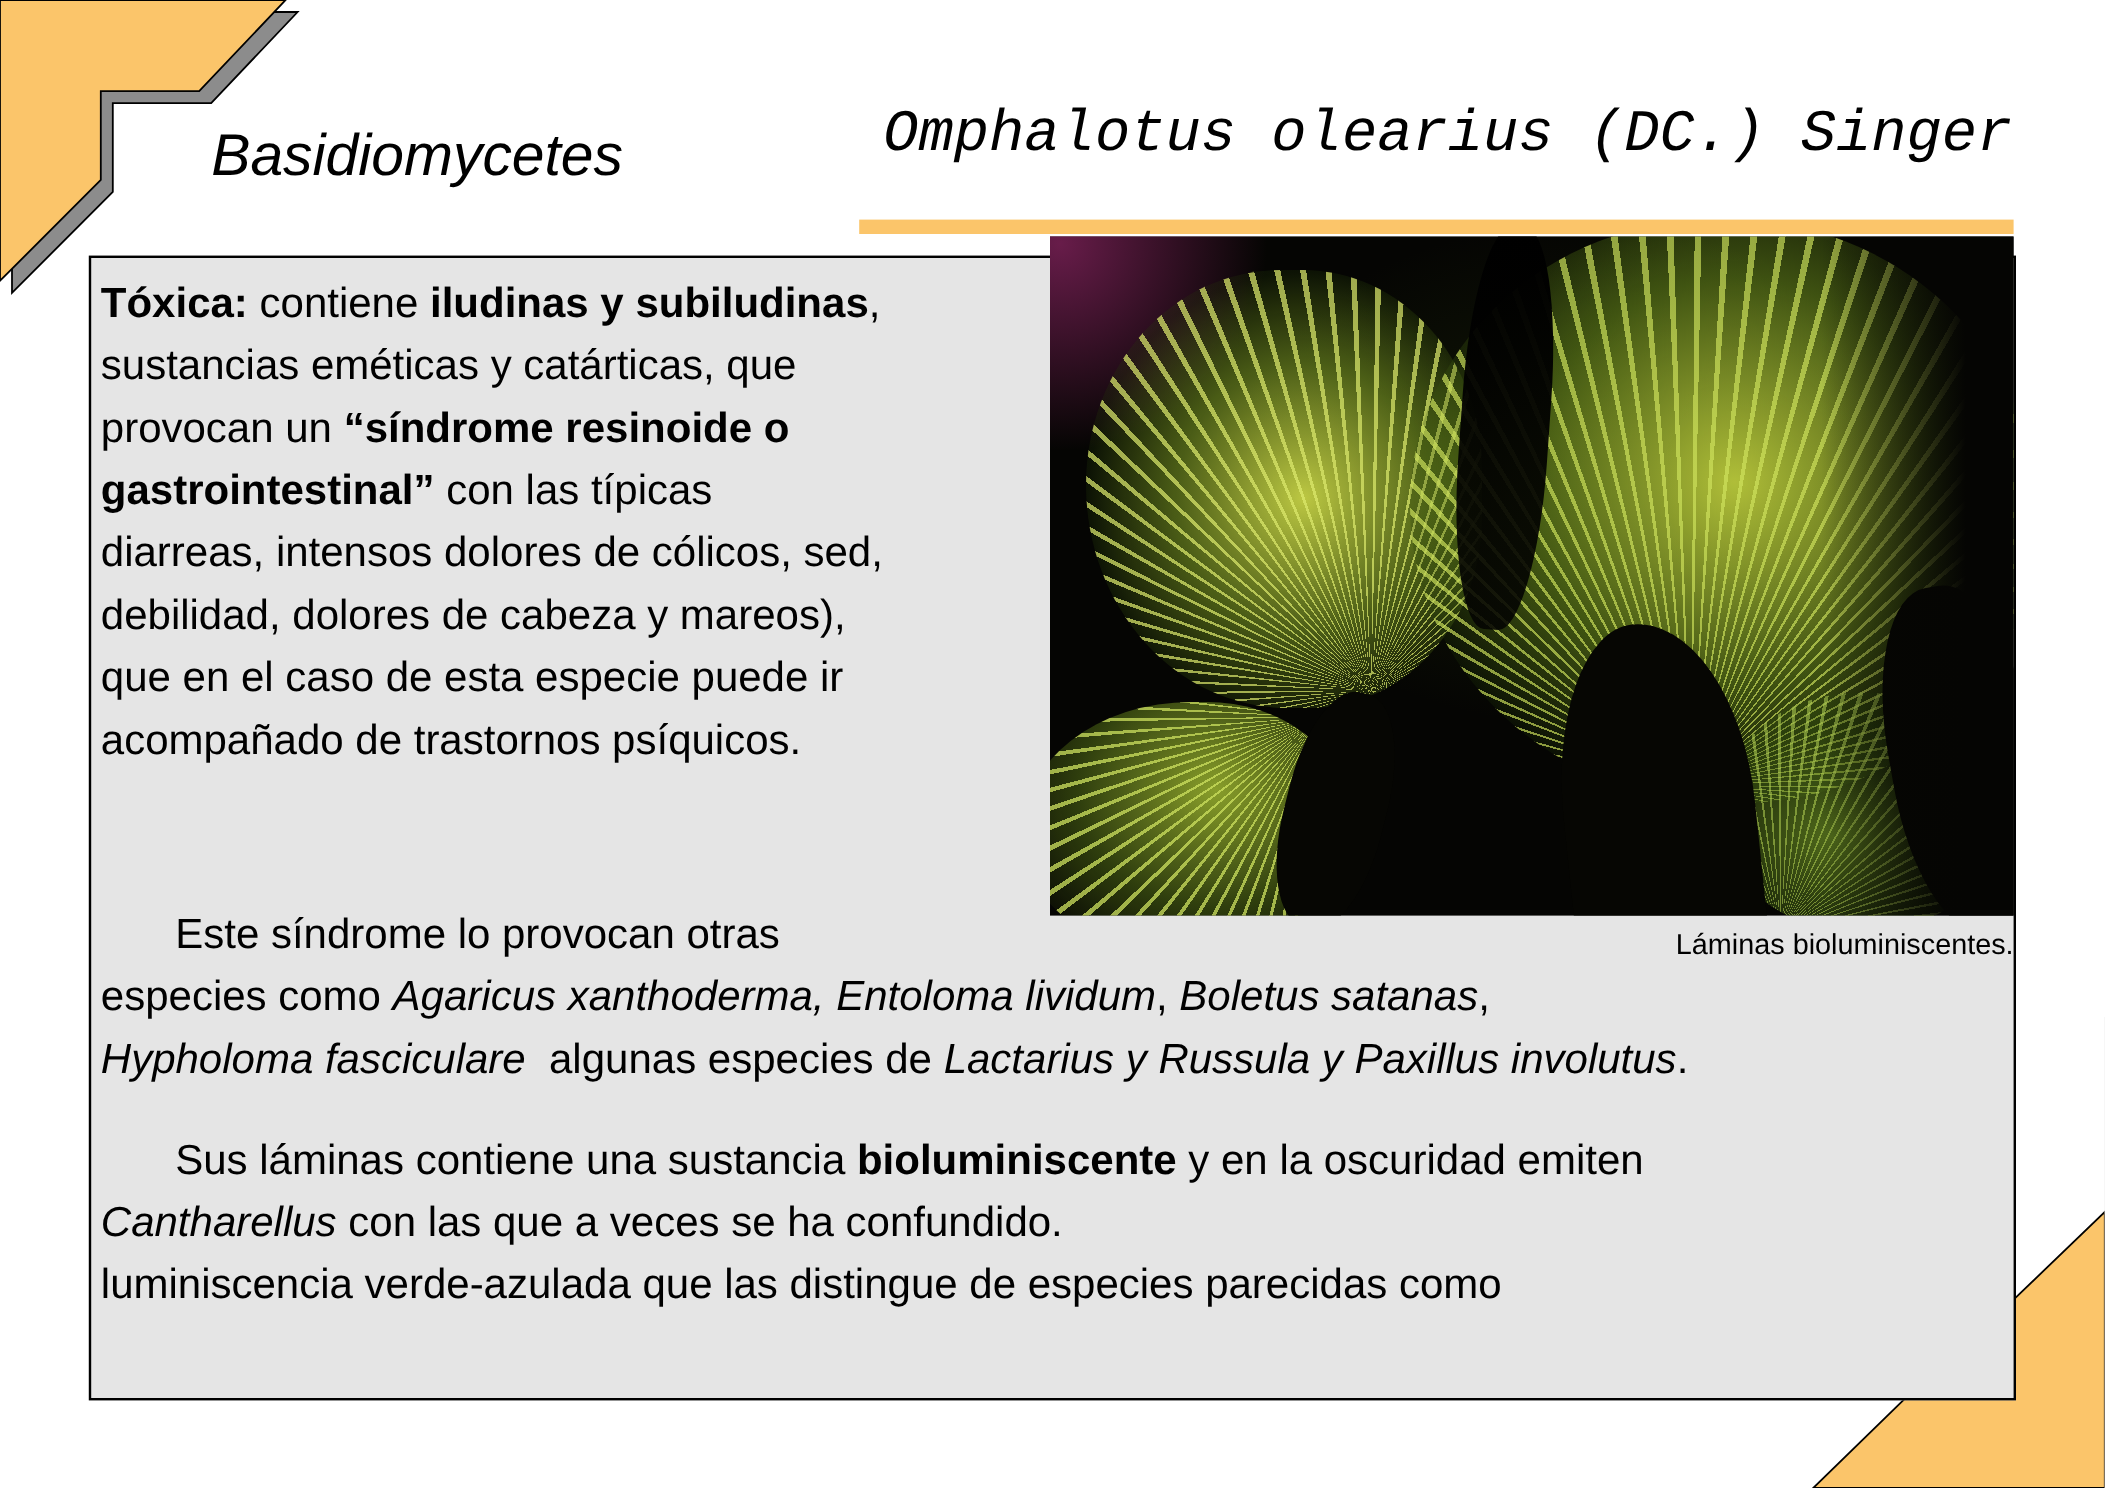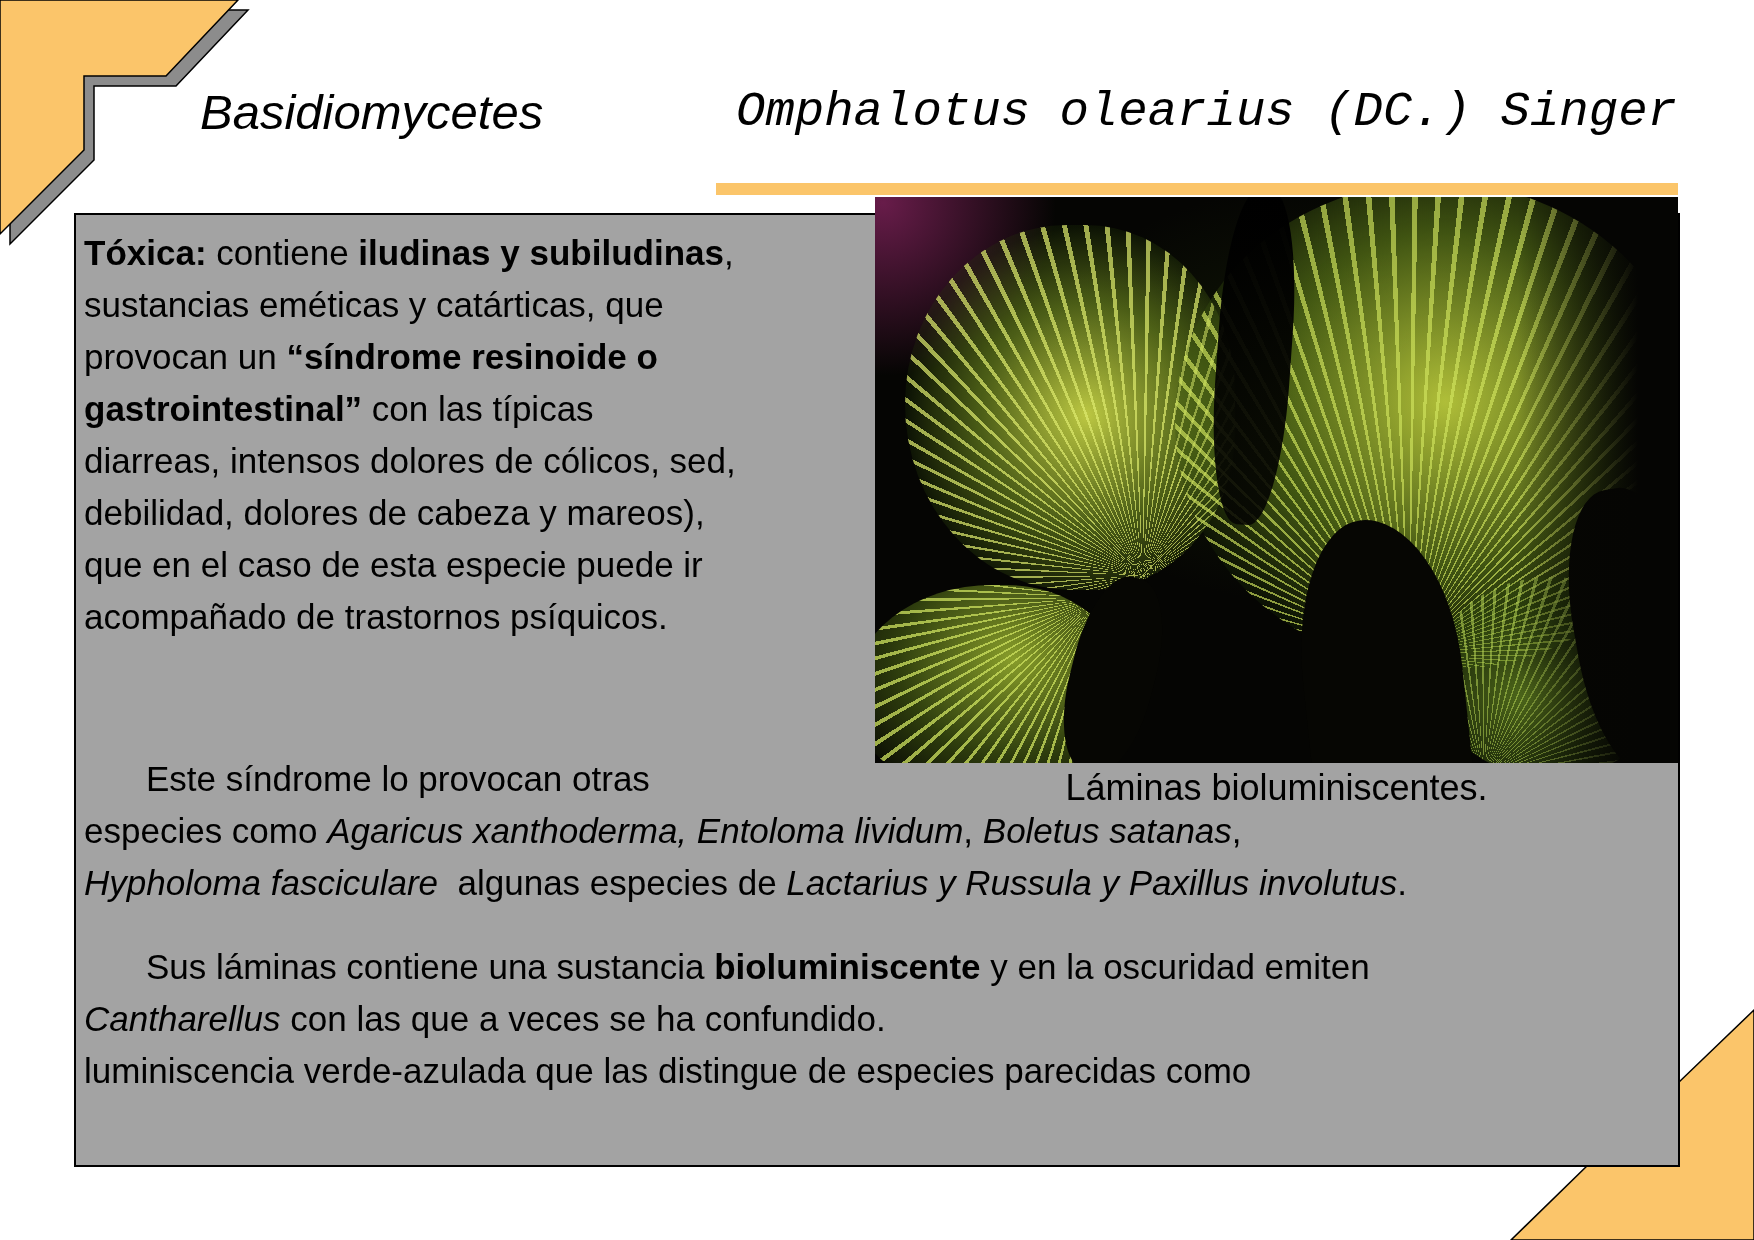--- a/index.html
+++ b/index.html
@@ -13,31 +13,31 @@
   }
   
   .corner-tl{position:absolute;left:0;top:0;}
   .corner-br{position:absolute;right:0;bottom:0;}
   
   .title{
     position:absolute;top:80px;height:64px;
     font-size:49px;font-style:italic;font-weight:normal;
     white-space:nowrap;line-height:64px;
   }
-  .title-left{left:200px;}
+  .title-left{left:176px;margin-top:18px;}
   .title-right{left:736px;width:980px;text-align:left;font-family:Liberation Mono, monospace;}
   .title-underline{
     position:absolute;left:716px;top:183px;width:962px;height:12px;
     background:#FBC56A;
   }
   
   .content-box{
     position:absolute;left:74px;top:213px;
     width:1602px;height:950px;
-    background:#a3a3a3;border:2px solid #000;
+    background:#e5e5e5;border:2px solid #000;
   }
   .para{position:absolute;font-size:35px;line-height:52px;}
   .para-1{left:8px;top:12px;width:790px;}
   .para-2{left:8px;top:538px;width:1588px;}
   .para-3{left:8px;top:726px;width:1588px;}
   .text-line{white-space:nowrap;}
   .text-line.indent{padding-left:62px;}
   .run-b{font-weight:bold;}
   .run-i{font-style:italic;}
   
@@ -87,21 +87,21 @@
     position:absolute;right:0;top:0;width:160px;height:100%;
     background:linear-gradient(to left,#050503 25%,rgba(5,5,3,0) 100%);
   }
   .photo-credit{
     position:absolute;left:0;right:0;bottom:5px;
     text-align:center;font-weight:bold;font-size:27px;line-height:32px;
     color:#44DD44;white-space:nowrap;
   }
   .photo-caption{
     position:absolute;left:875px;top:771px;width:803px;
-    text-align:center;font-size:36px;line-height:34px;color:#000;
+    text-align:right;font-size:24px;line-height:34px;color:#000;
   }
 </style>
 </head>
 <body>
 
 <div class="slide">
 
   <svg class="corner-tl" width="270" height="262" viewBox="0 0 270 262">
     <polygon points="10,10 248,10 176,86 94,86 94,160 10,244" fill="#8C8C8C" stroke="#000000" stroke-width="1.5"></polygon>
     <polygon points="0,0 238,0 166,76 84,76 84,150 0,234" fill="#FBC56A" stroke="#000000" stroke-width="1.5"></polygon>

